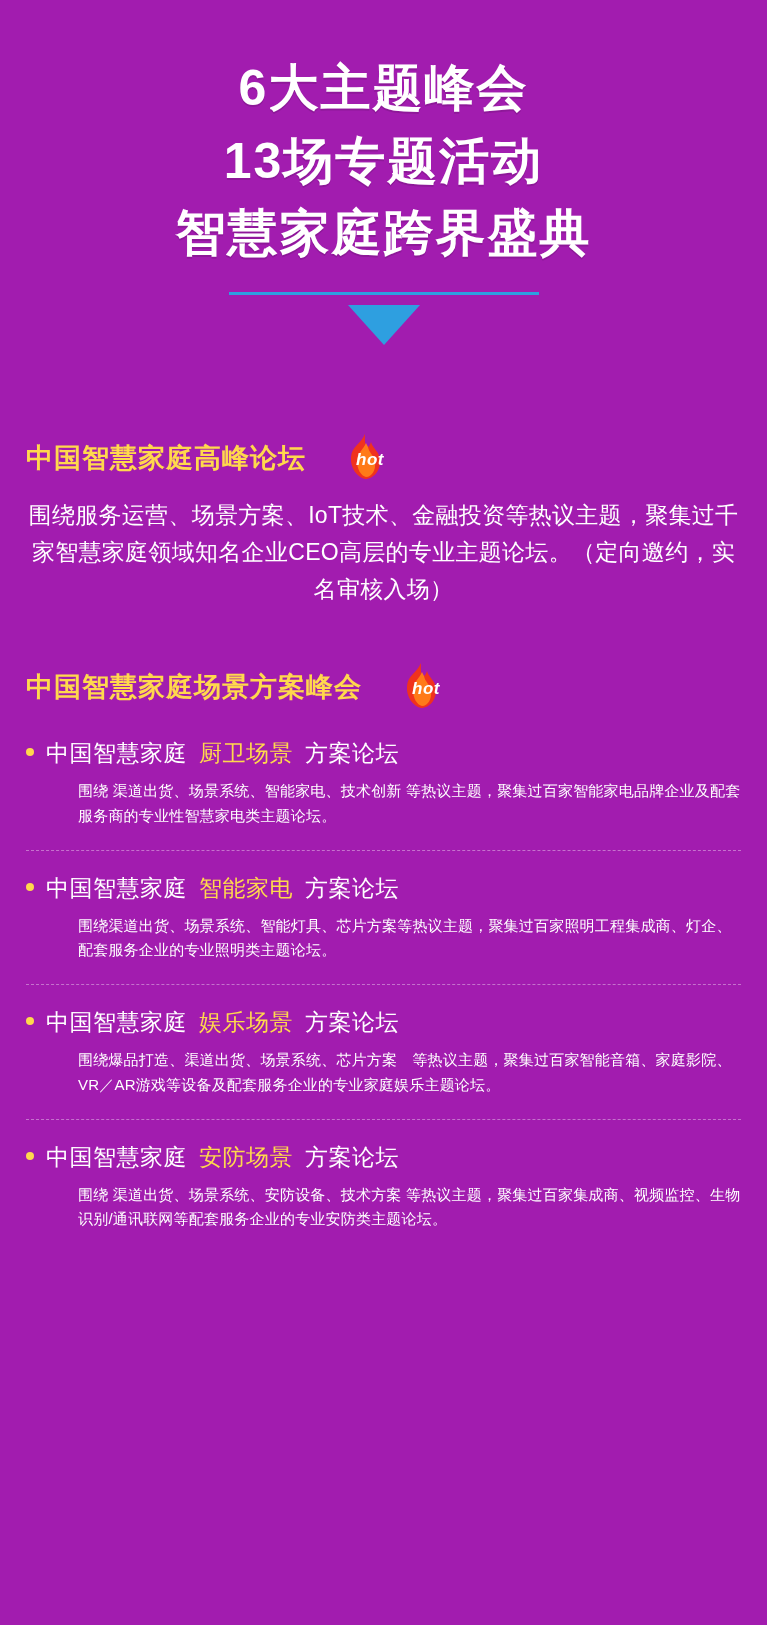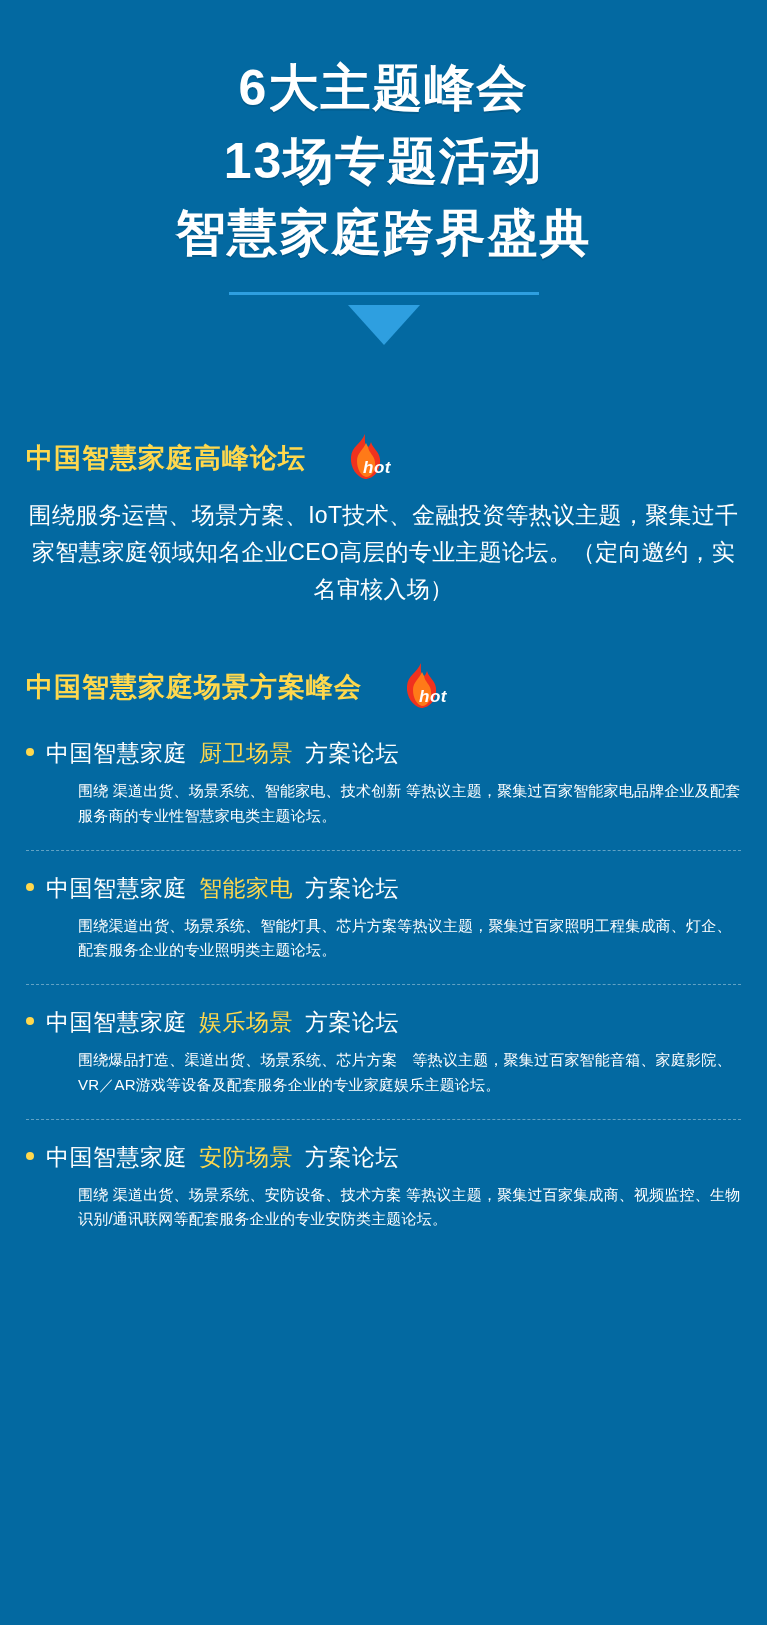--- a/index.html
+++ b/index.html
@@ -11,21 +11,21 @@
     width: 767px;
     min-height: 1625px;
     font-family: "Liberation Sans", "DejaVu Sans", sans-serif;
     color: #ffffff;
     position: relative;
     overflow-x: hidden;
   }
   .page {
     width: 767px;
     min-height: 1625px;
-    background: #0369a1;
+    background: #a21caf;
     box-sizing: border-box;
     position: relative;
   }
 
   
   .hero {
     padding: 52px 0 0 0;
     text-align: center;
   }
   .hero-line {
@@ -79,31 +79,30 @@
   }
   .hot .flame {
     position: absolute;
     left: 6px;
     top: 0;
     width: 50px;
     height: 50px;
   }
   .hot .hot-text {
     position: absolute;
-    left: 12px;
+    left: 5px;
     top: 17px;
     width: 62px;
     text-align: center;
     font-size: 17px;
     font-style: italic;
     font-weight: bold;
     color: #ffffff;
     letter-spacing: 0.5px;
     z-index: 3;
-    margin-top: 8px;
   }
   .sec-desc {
     font-size: 23px;
     line-height: 1.62;
     color: #ffffff;
     letter-spacing: 0.3px;
     text-align: center;
   }
 
   

